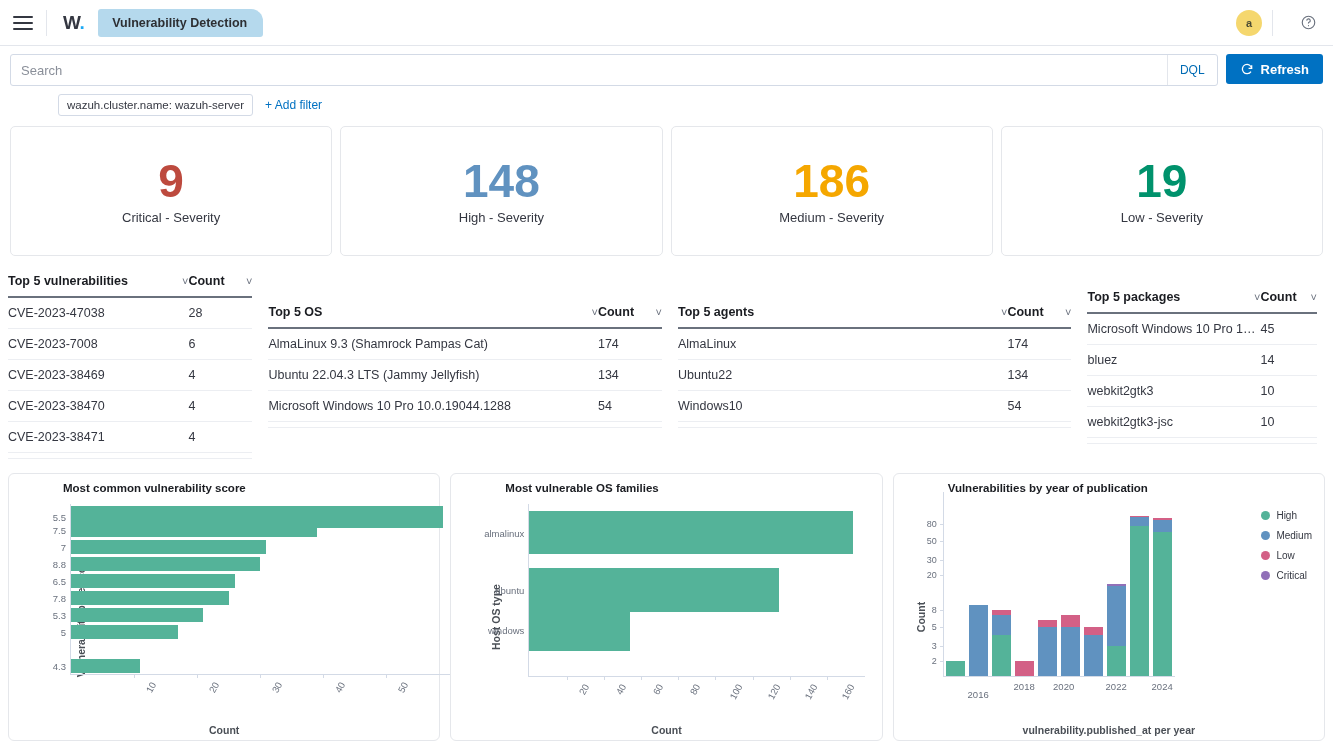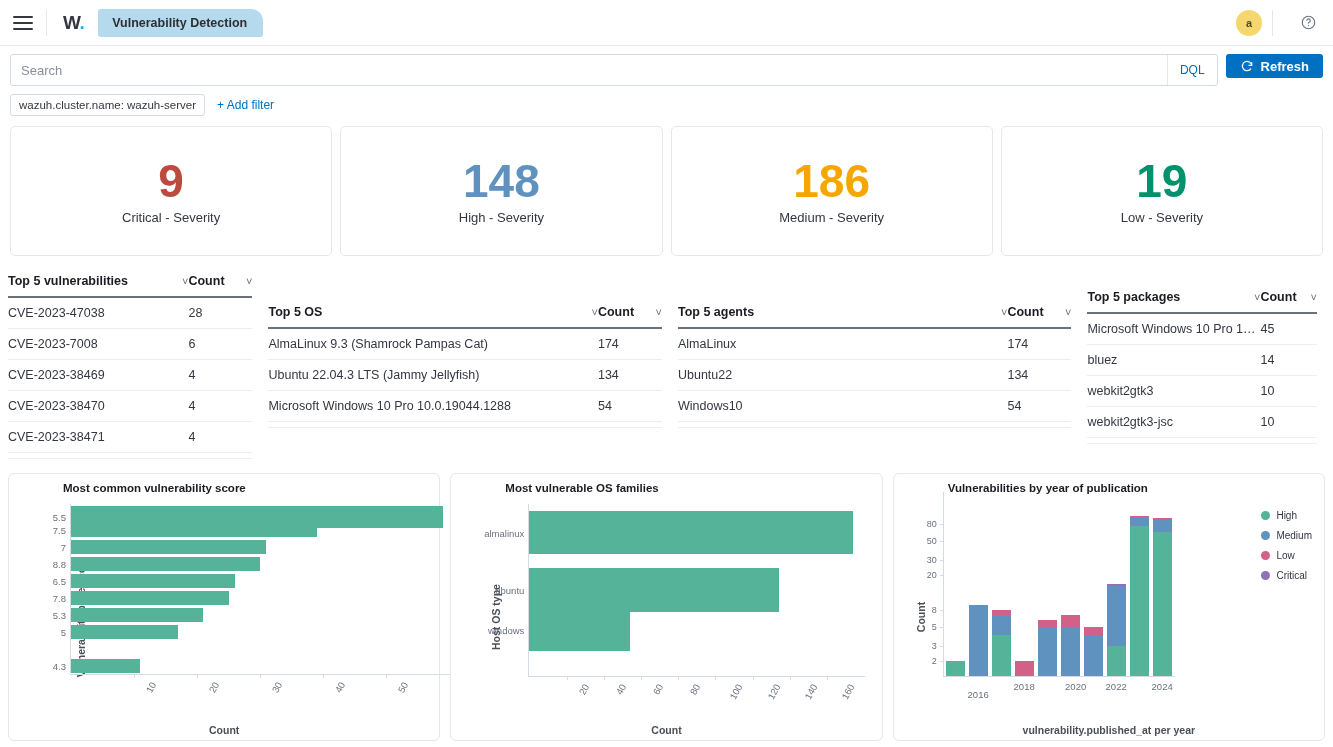--- a/index.html
+++ b/index.html
@@ -45,31 +45,31 @@
     box-shadow: inset 0 0 0 0 transparent;
   }
   .search-input {
     flex:1; border:0; outline:0; font-size:13px; padding:0 10px;
     font-family:"Liberation Sans", sans-serif; color:#343741; background:transparent;
   }
   .search-input::placeholder { color:#8a8f99; }
   .dql-badge { font-size:12px; color:#006bb4; padding:0 12px; border-left:1px solid #e3e6ec;
     height:100%; display:flex; align-items:center; cursor:pointer; }
   .refresh-btn {
-    height:24px; background:#0071c2; color:#fff; border:0; border-radius:3px;
+    height:30px; background:#0071c2; color:#fff; border:0; border-radius:3px;
     font-size:13px; font-weight:600; padding:0 14px; display:flex; align-items:center;
     gap:7px; cursor:pointer; font-family:"Liberation Sans", sans-serif;
   }
   .refresh-btn svg { width:14px; height:14px; }
 
   
   .filterbar { padding: 8px 10px 8px 10px; display:flex; align-items:center; gap:12px; }
   .filter-pill {
     border:1px solid #d3dae6; border-radius:3px; background:#fff;
-    font-size:11.5px; padding:4px 8px; color:#343741; cursor:pointer;
+    font-size:11.5px; padding:4px 8px; color:#343741; cursor:pointer;margin-left:48px;
   }
   .add-filter { font-size:12px; color:#0071c2; cursor:pointer; }
 
   
   .metrics { display:flex; gap:8px; padding: 2px 10px 0 10px; }
   .metric-card {
     flex:1; background:#fff; border:1px solid #e5e7eb; border-radius:5px;
     height:130px; display:flex; flex-direction:column;
     align-items:center; justify-content:center; gap:6px;
   }
@@ -535,21 +535,21 @@
           <div class="tickmark-y" style="top: 71.3201px; right: 230px;"></div>
           <div style="position: absolute; right: 237px; top: 71.3201px; transform: translateY(-50%); font-size: 9px; color: rgb(105, 112, 125);">20</div>
           <div class="tickmark-y" style="top: 56.1763px; right: 230px;"></div>
           <div style="position: absolute; right: 237px; top: 56.1763px; transform: translateY(-50%); font-size: 9px; color: rgb(105, 112, 125);">30</div>
           <div class="tickmark-y" style="top: 37.0973px; right: 230px;"></div>
           <div style="position: absolute; right: 237px; top: 37.0973px; transform: translateY(-50%); font-size: 9px; color: rgb(105, 112, 125);">50</div>
           <div class="tickmark-y" style="top: 19.543px; right: 230px;"></div>
           <div style="position: absolute; right: 237px; top: 19.543px; transform: translateY(-50%); font-size: 9px; color: rgb(105, 112, 125);">80</div>
           <div class="xtick-flat" style="left: 34.5px; top: 177px; margin-top: 8px;">2016</div>
           <div class="xtick-flat" style="left: 80.5px; top: 177px;">2018</div>
-          <div class="xtick-flat" style="left: 132px; top: 177px;">2020</div>
+          <div class="xtick-flat" style="left: 120px; top: 177px;">2020</div>
           <div class="xtick-flat" style="left: 172.5px; top: 177px;">2022</div>
           <div class="xtick-flat" style="left: 218.5px; top: 177px;">2024</div>
         </div>
       <div class="legend" id="legend2">
           <div class="legend-item">
             <span class="legend-dot" style="background: rgb(84, 179, 153);"></span>
             <span>High</span>
           </div>
           <div class="legend-item">
             <span class="legend-dot" style="background: rgb(96, 146, 192);"></span>

